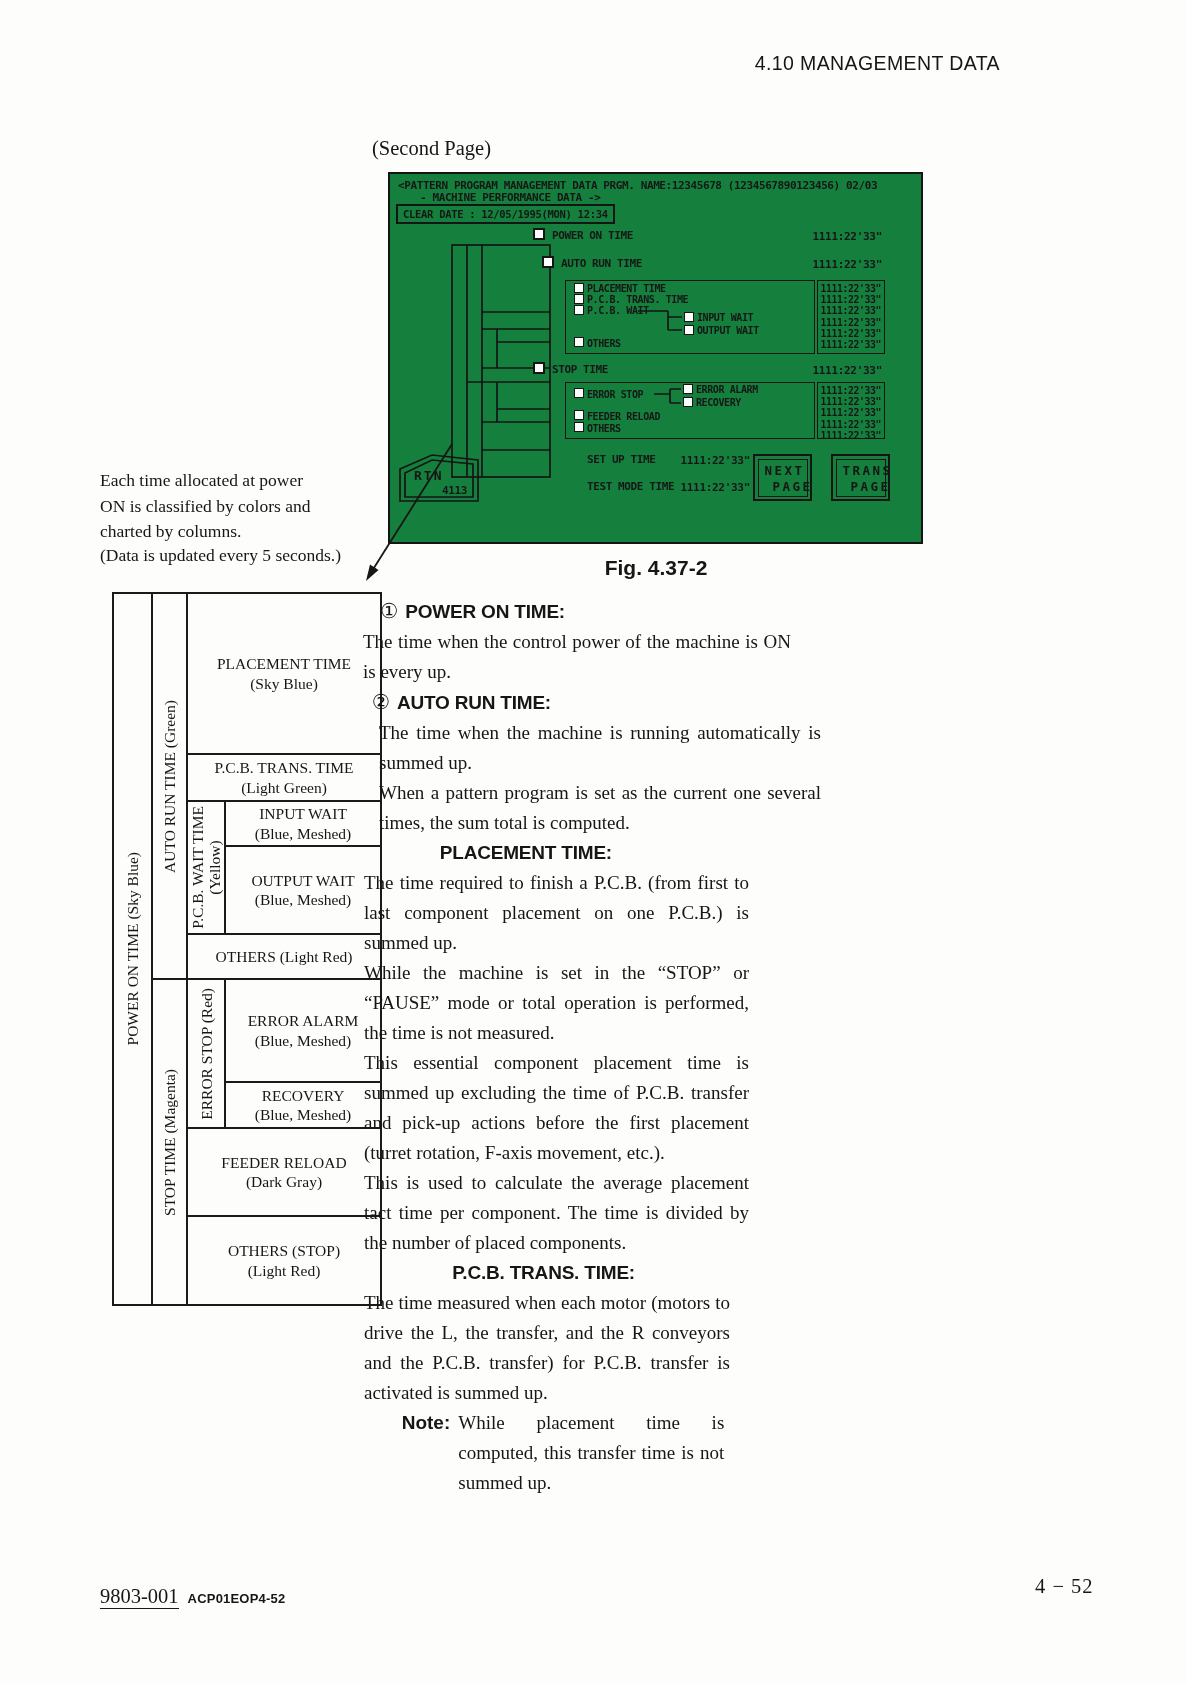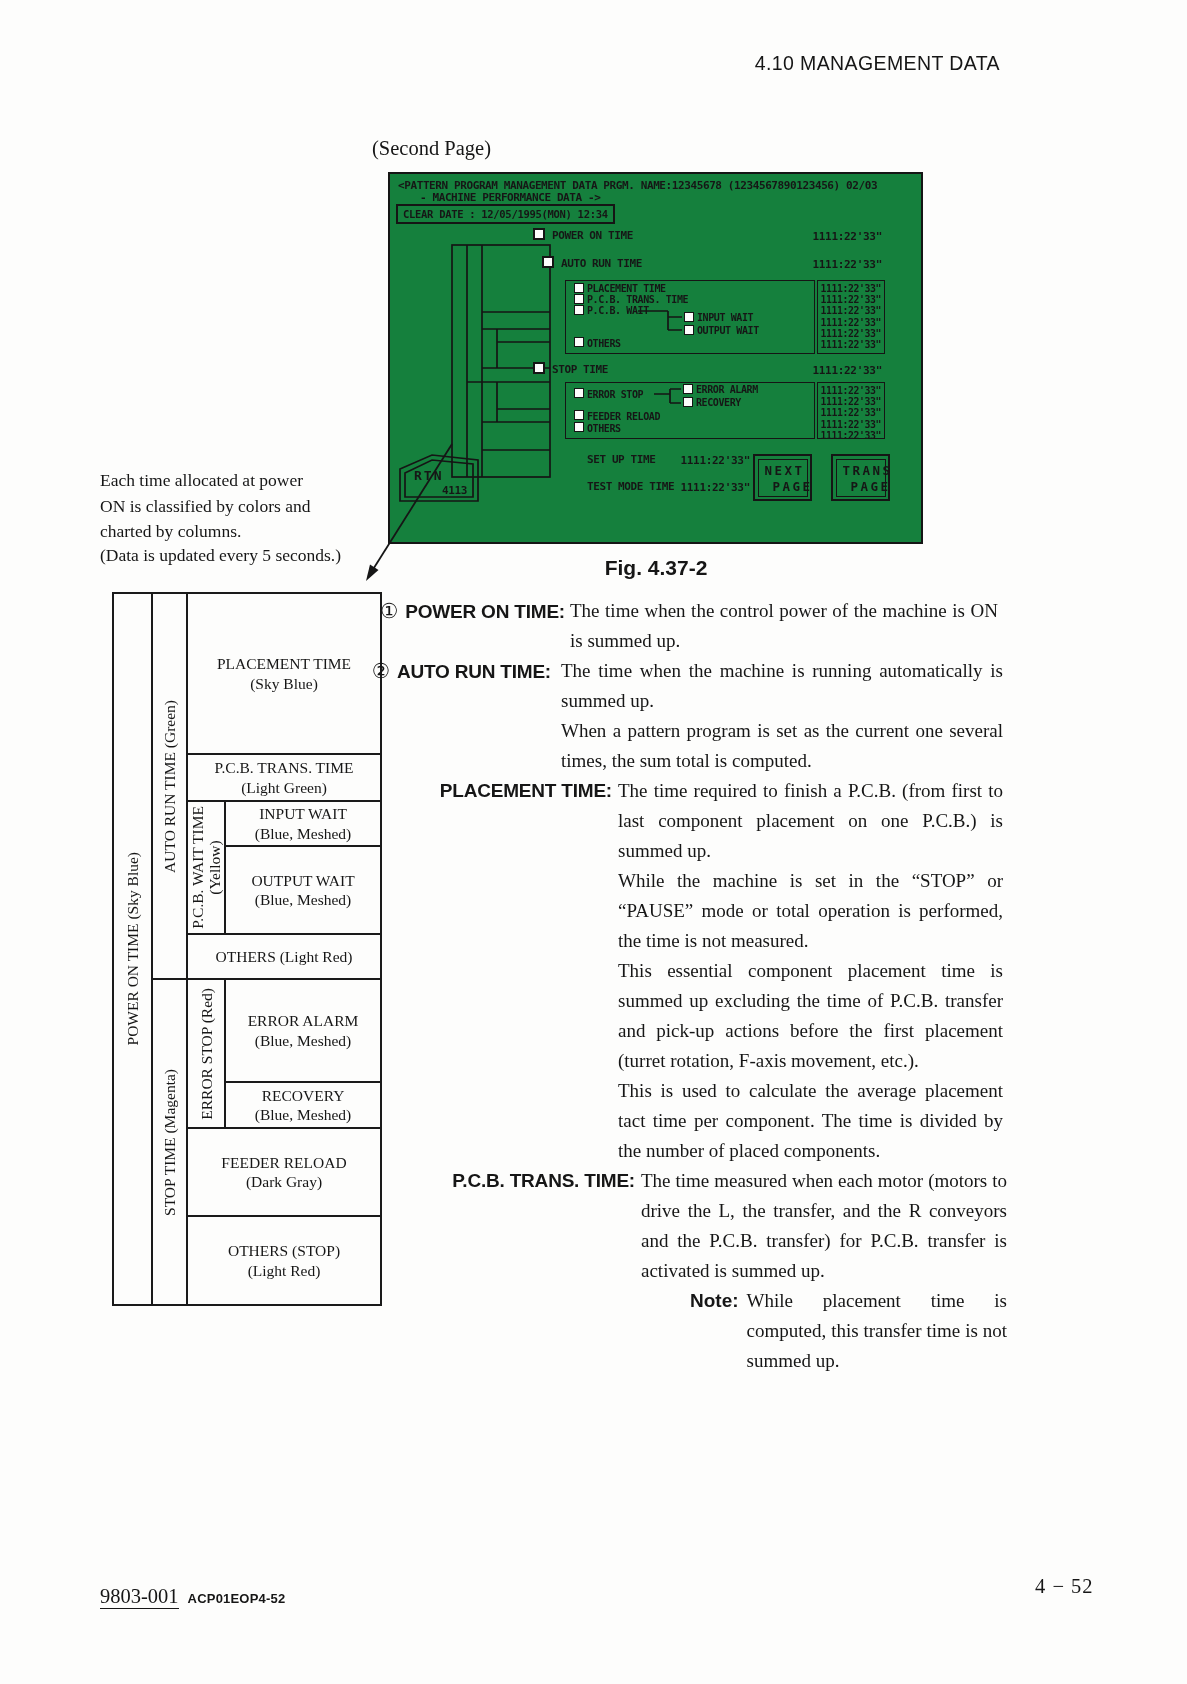--- a/index.html
+++ b/index.html
@@ -55,33 +55,33 @@
           border:2px solid #1a1a1a; box-sizing:border-box;}
   .cell{position:absolute; box-sizing:border-box; display:flex; flex-direction:column;
         align-items:center; justify-content:center; text-align:center;
         font-size:15.5px; line-height:19.5px;}
   .bb{border-bottom:2px solid #1a1a1a;} .br{border-right:2px solid #1a1a1a;}
   .vtext{writing-mode:vertical-rl; transform:rotate(180deg); white-space:nowrap;
          font-size:15.5px; line-height:17px;}
   .vtext span{display:block;}
   
   .defs{top:596px; left:358px; width:660px;}
-  .def{display:flex; align-items:flex-start;}
+  .def{display:flex; align-items:flex-start;flex-direction:column;}
   .def-label{flex:none; text-align:right; font-family:"Liberation Sans", sans-serif;
              font-weight:bold; font-size:19px; line-height:30px; letter-spacing:-.2px;
              white-space:nowrap;}
   .def-label .circ{font-family:"Liberation Serif", serif; font-weight:normal;
                    font-size:20.5px; margin-right:7px;}
   .def-body{font-size:19px; line-height:30px;}
   .def-body p{margin:0; text-align:justify;}
   .d1 .def-label{width:207px;} .d1 .def-body{width:428px; margin-left:5px;}
-  .d2 .def-label{width:193px;} .d2 .def-body{width:442px; margin-left:10px;}
+  .d2 .def-label{width:193px;} .d2 .def-body{width:442px; margin-left:21px;}
   .d3 .def-label{width:254px;} .d3 .def-body{width:385px; margin-left:6px;}
   .d4 .def-label{width:277px;} .d4 .def-body{width:366px; margin-left:6px;}
-  .note-row{display:flex; align-items:flex-start; margin-left:49px;}
+  .note-row{display:flex; align-items:flex-start; margin-left:32px;justify-content:center;}
   .note-label{flex:none; font-family:"Liberation Sans", sans-serif; font-weight:bold;
               font-size:19px; line-height:30px; margin-right:8px;}
   .note-body{width:266px; font-size:19px; line-height:30px; text-align:justify;}
   svg{display:block;}
   .overlay{pointer-events:none;}
 </style>
 </head>
 <body>
 
 <div class="page">
@@ -258,21 +258,21 @@
       <div>OTHERS (STOP)</div>
       <div>(Light Red)</div>
     </div>
   </div>
 
   <div class="abs defs">
 
     <div class="def d1">
       <div class="def-label"><span class="circ">①</span><span>POWER ON TIME:</span></div>
       <div class="def-body">
-        <p>The time when the control power of the machine is ON is summed up.</p>
+        <p>The time when the control power of the machine is ON is every up.</p>
       </div>
     </div>
 
     <div class="def d2">
       <div class="def-label"><span class="circ">②</span><span>AUTO RUN TIME:</span></div>
       <div class="def-body">
         <p>The time when the machine is running automatically is summed up.</p>
         <p>When a pattern program is set as the current one several times, the sum total is computed.</p>
       </div>
     </div>

